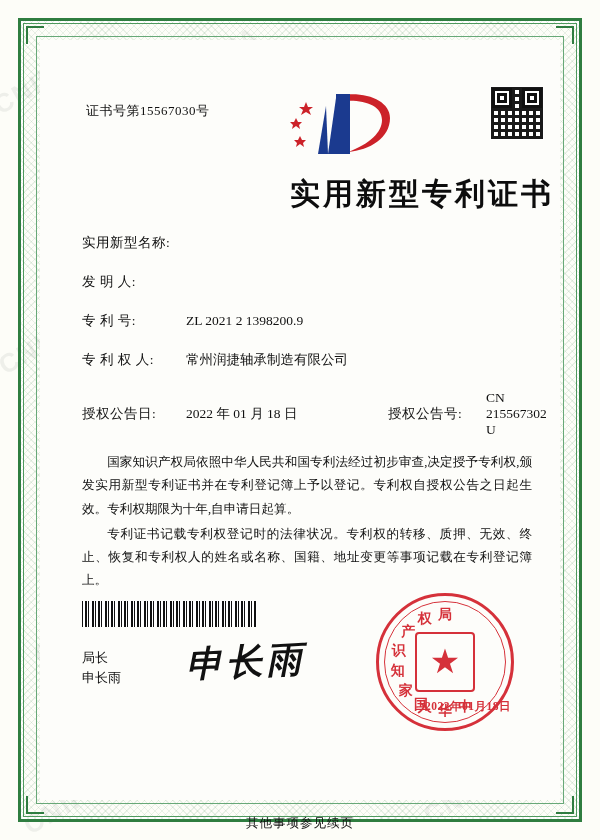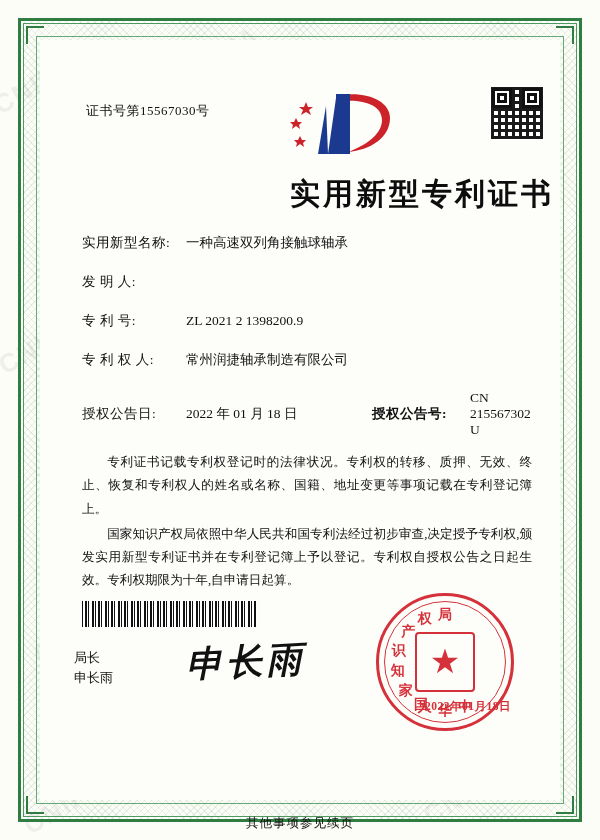--- a/index.html
+++ b/index.html
@@ -165,23 +165,22 @@
     width: 92px;
     flex: 0 0 92px;
     letter-spacing: 0.5px;
   }
   .field-value {
     flex: 1 1 auto;
   }
   .field-row.two-col .field-label2 {
     width: 86px;
     flex: 0 0 86px;
-    margin-left: 24px;
+    margin-left: 40px;
     letter-spacing: 0.5px;
-    font-weight: bold;
   }
   .field-row.two-col .field-value1 {
     flex: 0 0 150px;
   }
 
   .paragraphs {
     position: absolute;
     left: 36px;
     right: 22px;
     top: 405px;
@@ -204,21 +203,21 @@
     background:
       repeating-linear-gradient(90deg,
         #111 0 1px, #fff 1px 3px,
         #111 3px 5px, #fff 5px 6px,
         #111 6px 7px, #fff 7px 10px,
         #111 10px 12px, #fff 12px 13px);
   }
 
   .signer {
     position: absolute;
-    left: 28px;
+    left: 36px;
     top: 602px;
     font-size: 13px;
     line-height: 1.55;
     color: #111;
   }
 
   .signature {
     position: absolute;
     left: 140px;
     top: 592px;
@@ -345,21 +344,20 @@
 
     <div class="qr"></div>
 
     <div class="cert-no">证书号第15567030号</div>
 
     <div class="title">实用新型专利证书</div>
 
     <div class="fields">
       <div class="field-row">
         <div class="field-label">实用新型名称:</div>
-        <div class="field-value">一种高速双列角接触球轴承</div>
       </div>
       <div class="field-row">
         <div class="field-label">发 明 人:</div>
       </div>
       <div class="field-row">
         <div class="field-label">专 利 号:</div>
         <div class="field-value">ZL 2021 2 1398200.9</div>
       </div>
       <div class="field-row">
         <div class="field-label">专 利 权 人:</div>
@@ -367,22 +365,22 @@
       </div>
       <div class="field-row two-col">
         <div class="field-label">授权公告日:</div>
         <div class="field-value field-value1">2022 年 01 月 18 日</div>
         <div class="field-label2">授权公告号:</div>
         <div class="field-value">CN 215567302 U</div>
       </div>
     </div>
 
     <div class="paragraphs">
+      <p>国家知识产权局依照中华人民共和国专利法经过初步审查,决定授予专利权,颁发实用新型专利证书并在专利登记簿上予以登记。专利权自授权公告之日起生效。专利权期限为十年,自申请日起算。</p>
       <p>专利证书记载专利权登记时的法律状况。专利权的转移、质押、无效、终止、恢复和专利权人的姓名或名称、国籍、地址变更等事项记载在专利登记簿上。</p>
-      <p>国家知识产权局依照中华人民共和国专利法经过初步审查,决定授予专利权,颁发实用新型专利证书并在专利登记簿上予以登记。专利权自授权公告之日起生效。专利权期限为十年,自申请日起算。</p>
     </div>
 
     <div class="barcode"></div>
 
     <div class="signer">
       <div>局长</div>
       <div>申长雨</div>
     </div>
     <div class="signature">申长雨</div>
 

